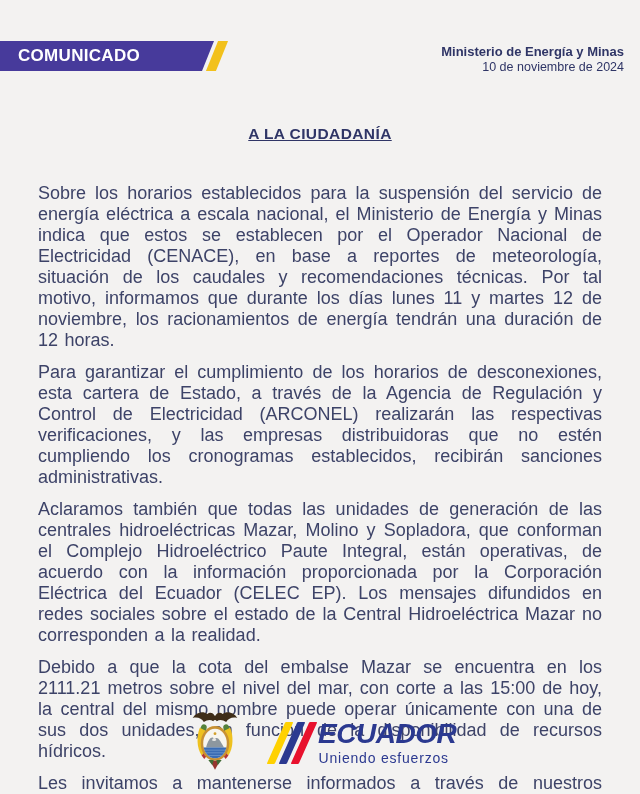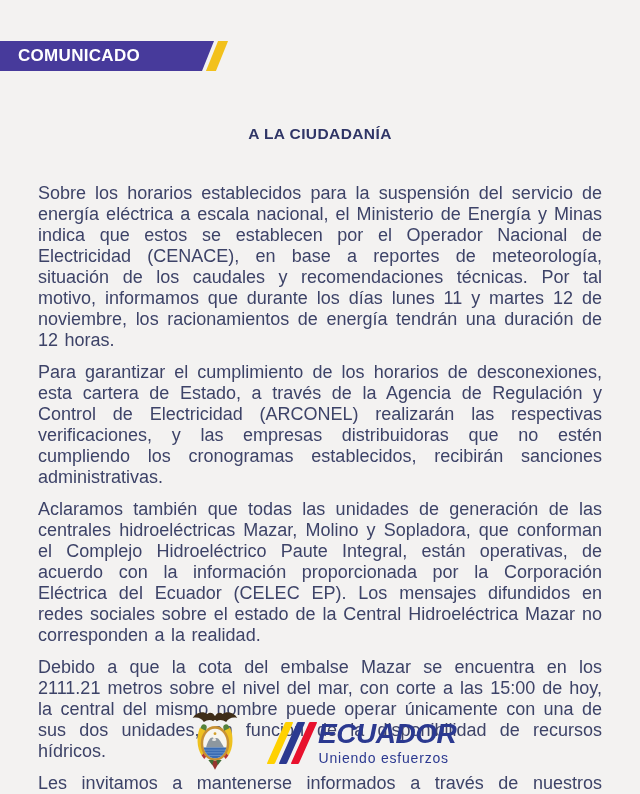--- a/index.html
+++ b/index.html
@@ -39,20 +39,21 @@
   .ministry { font-weight:700; font-size:13px; line-height:15px; }
   .date-line { font-size:12.5px; line-height:15px; margin-top:1px; }
 
   
   .doc-title {
     position:absolute; top:125px; left:0; right:0;
     margin:0; text-align:center;
     font-size:15.5px; font-weight:700;
     letter-spacing:0.4px;
     color:#2f3566;
+    text-decoration:underline;
   }
 
   
   .doc-body {
     position:absolute; top:183px; left:38px; width:564px;
   }
   .doc-body p {
     margin:0 0 11px 0;
     text-align:justify;
     font-size:18px; line-height:21px;
@@ -88,20 +89,24 @@
 </head>
 <body>
 
 <div class="page">
 
   <div class="banner">
     <div class="banner-main">COMUNICADO OFICIAL</div>
     <div class="banner-accent"></div>
   </div>
 
+  <div class="header-right">
+    <div class="ministry">Ministerio de Energía y Minas</div>
+    <div class="date-line">10 de noviembre de 2024</div>
+  </div>
 
   <h1 class="doc-title">A LA CIUDADANÍA</h1>
 
   <div class="doc-body">
     <p>Sobre los horarios establecidos para la suspensión del servicio de energía eléctrica a escala nacional, el Ministerio de Energía y Minas indica que estos se establecen por el Operador Nacional de Electricidad (CENACE), en base a reportes de meteorología, situación de los caudales y recomendaciones técnicas. Por tal motivo, informamos que durante los días lunes 11 y martes 12 de noviembre, los racionamientos de energía tendrán una duración de 12 horas.</p>
     <p>Para garantizar el cumplimiento de los horarios de desconexiones, esta cartera de Estado, a través de la Agencia de Regulación y Control de Electricidad (ARCONEL) realizarán las respectivas verificaciones, y las empresas distribuidoras que no estén cumpliendo los cronogramas establecidos, recibirán sanciones administrativas.</p>
     <p>Aclaramos también que todas las unidades de generación de las centrales hidroeléctricas Mazar, Molino y Sopladora, que conforman el Complejo Hidroeléctrico Paute Integral, están operativas, de acuerdo con la información proporcionada por la Corporación Eléctrica del Ecuador (CELEC EP). Los mensajes difundidos en redes sociales sobre el estado de la Central Hidroeléctrica Mazar no corresponden a la realidad.</p>
     <p>Debido a que la cota del embalse Mazar se encuentra en los 2111.21 metros sobre el nivel del mar, con corte a las 15:00 de hoy, la central del mismo nombre puede operar únicamente con una de sus dos unidades, en función de la disponibilidad de recursos hídricos.</p>
     <p>Les invitamos a mantenerse informados a través de nuestros canales oficiales.</p>
   </div>

